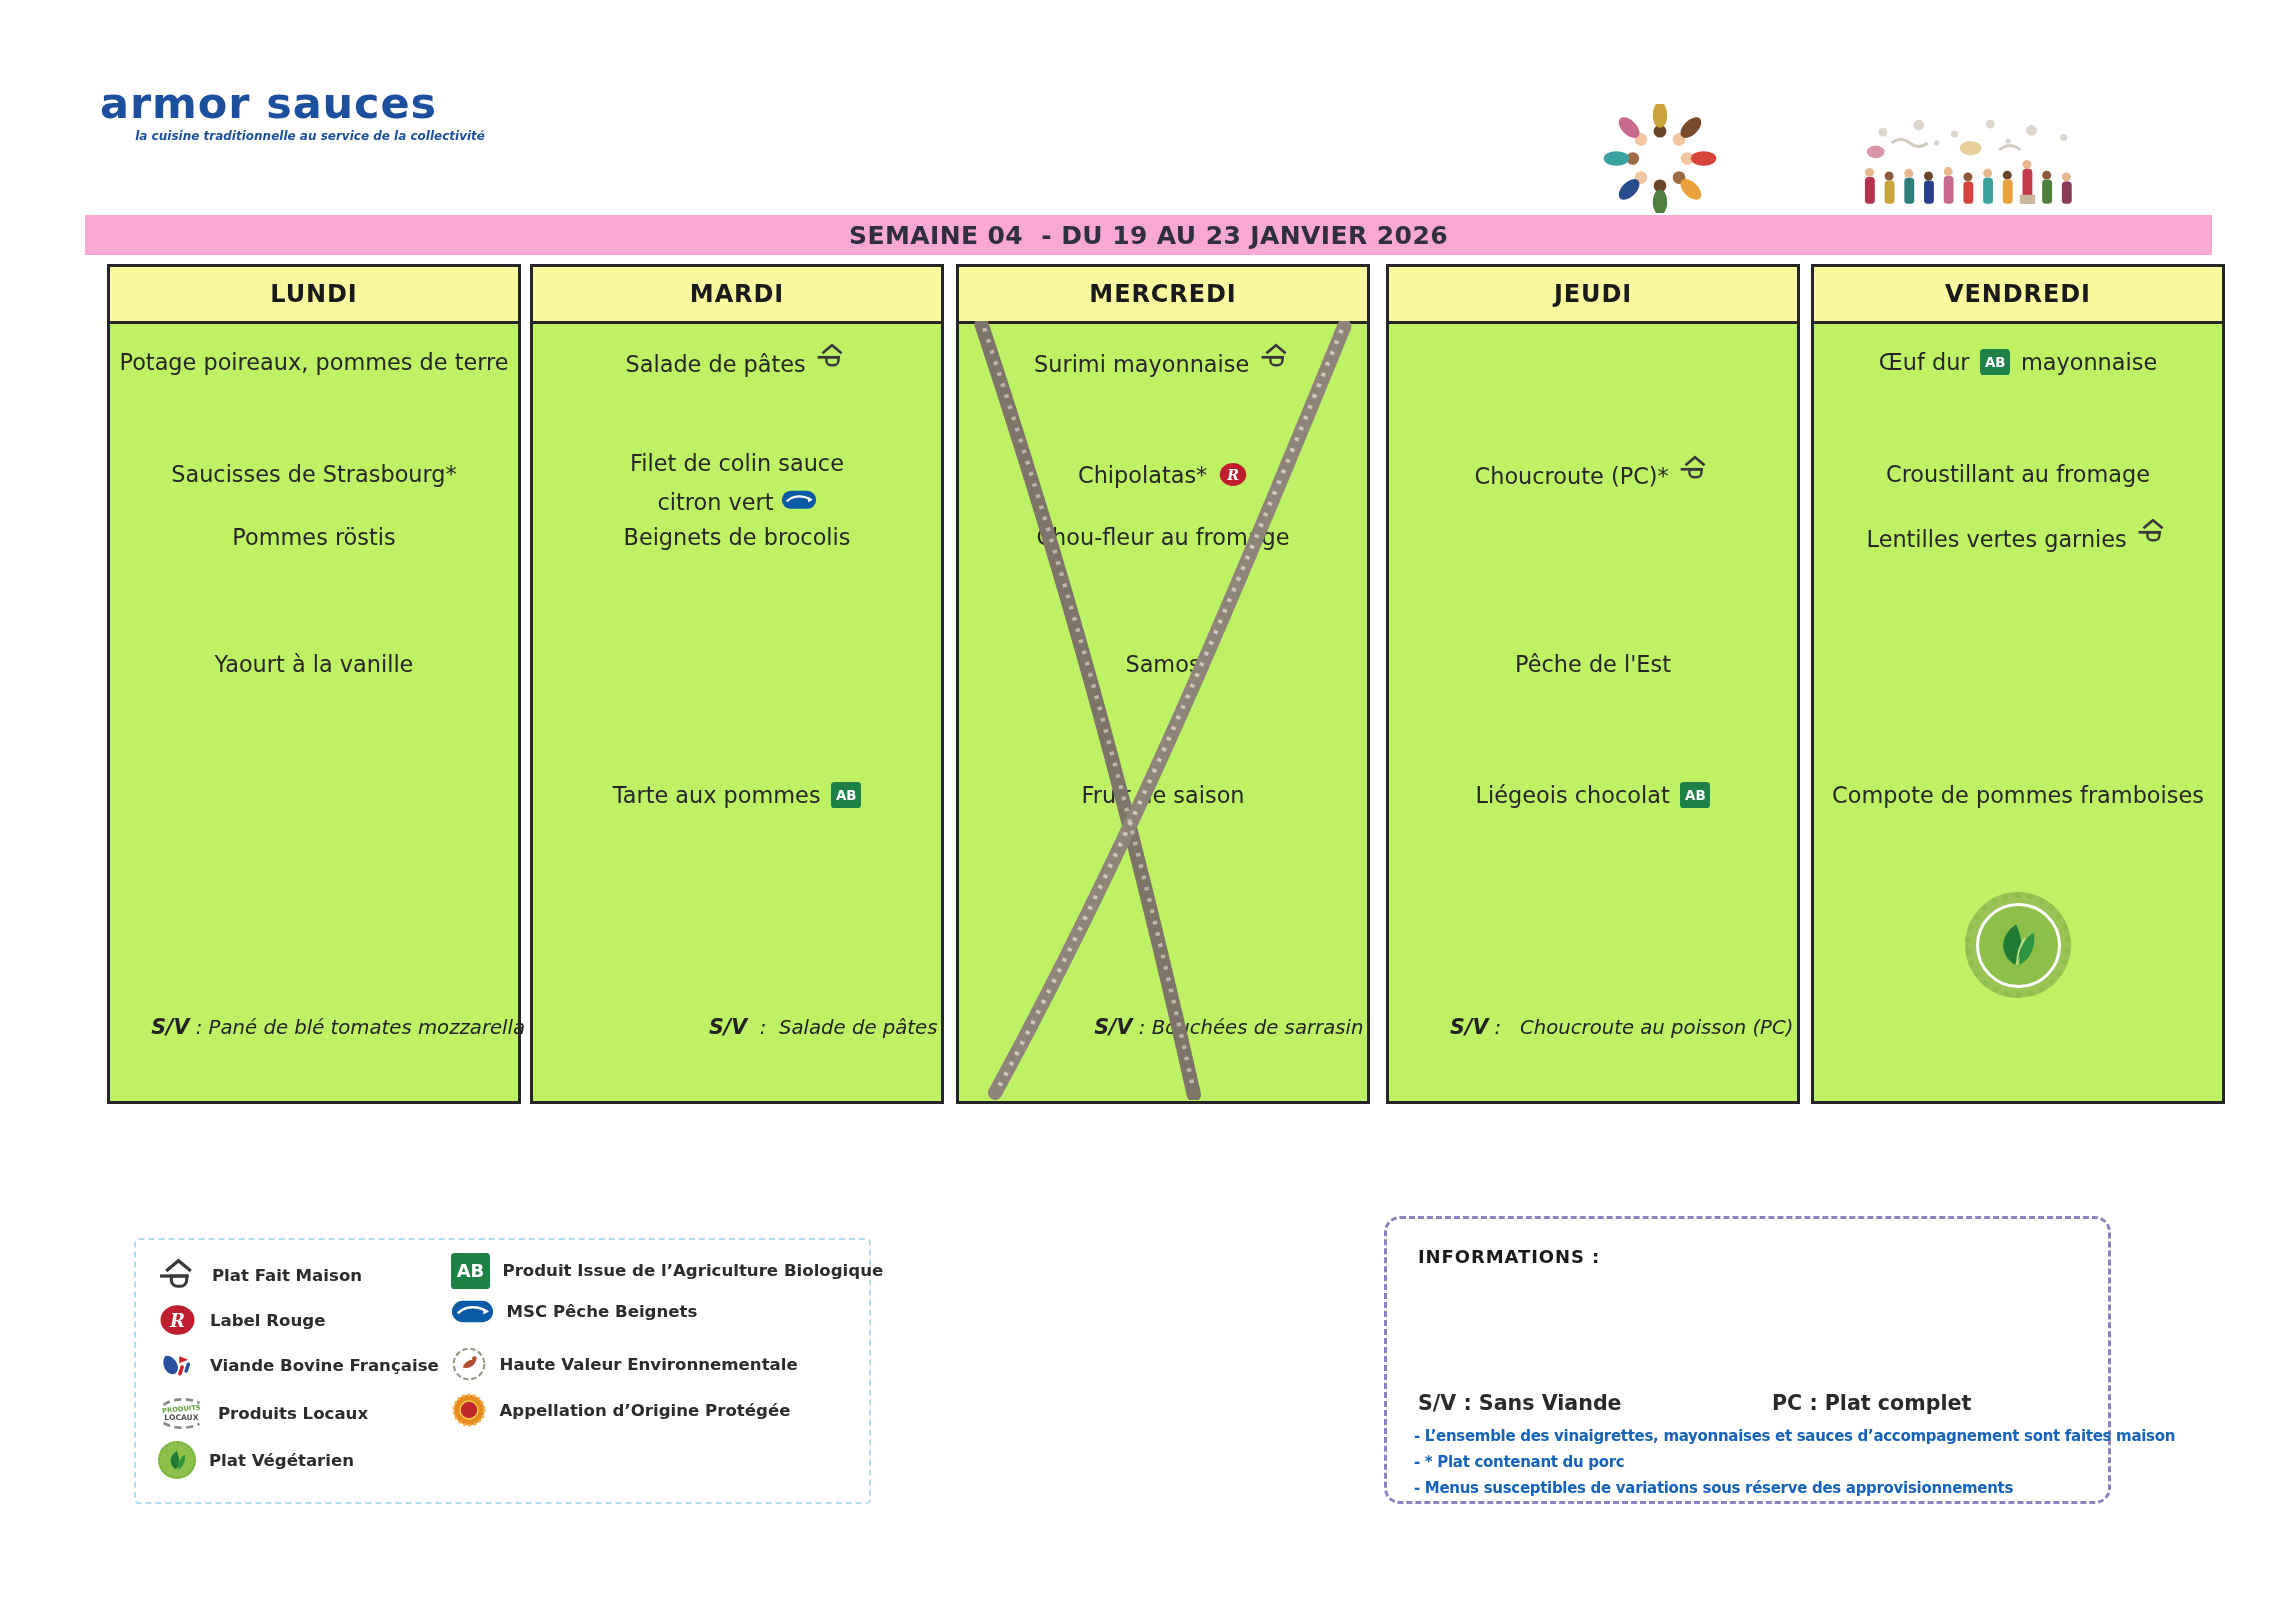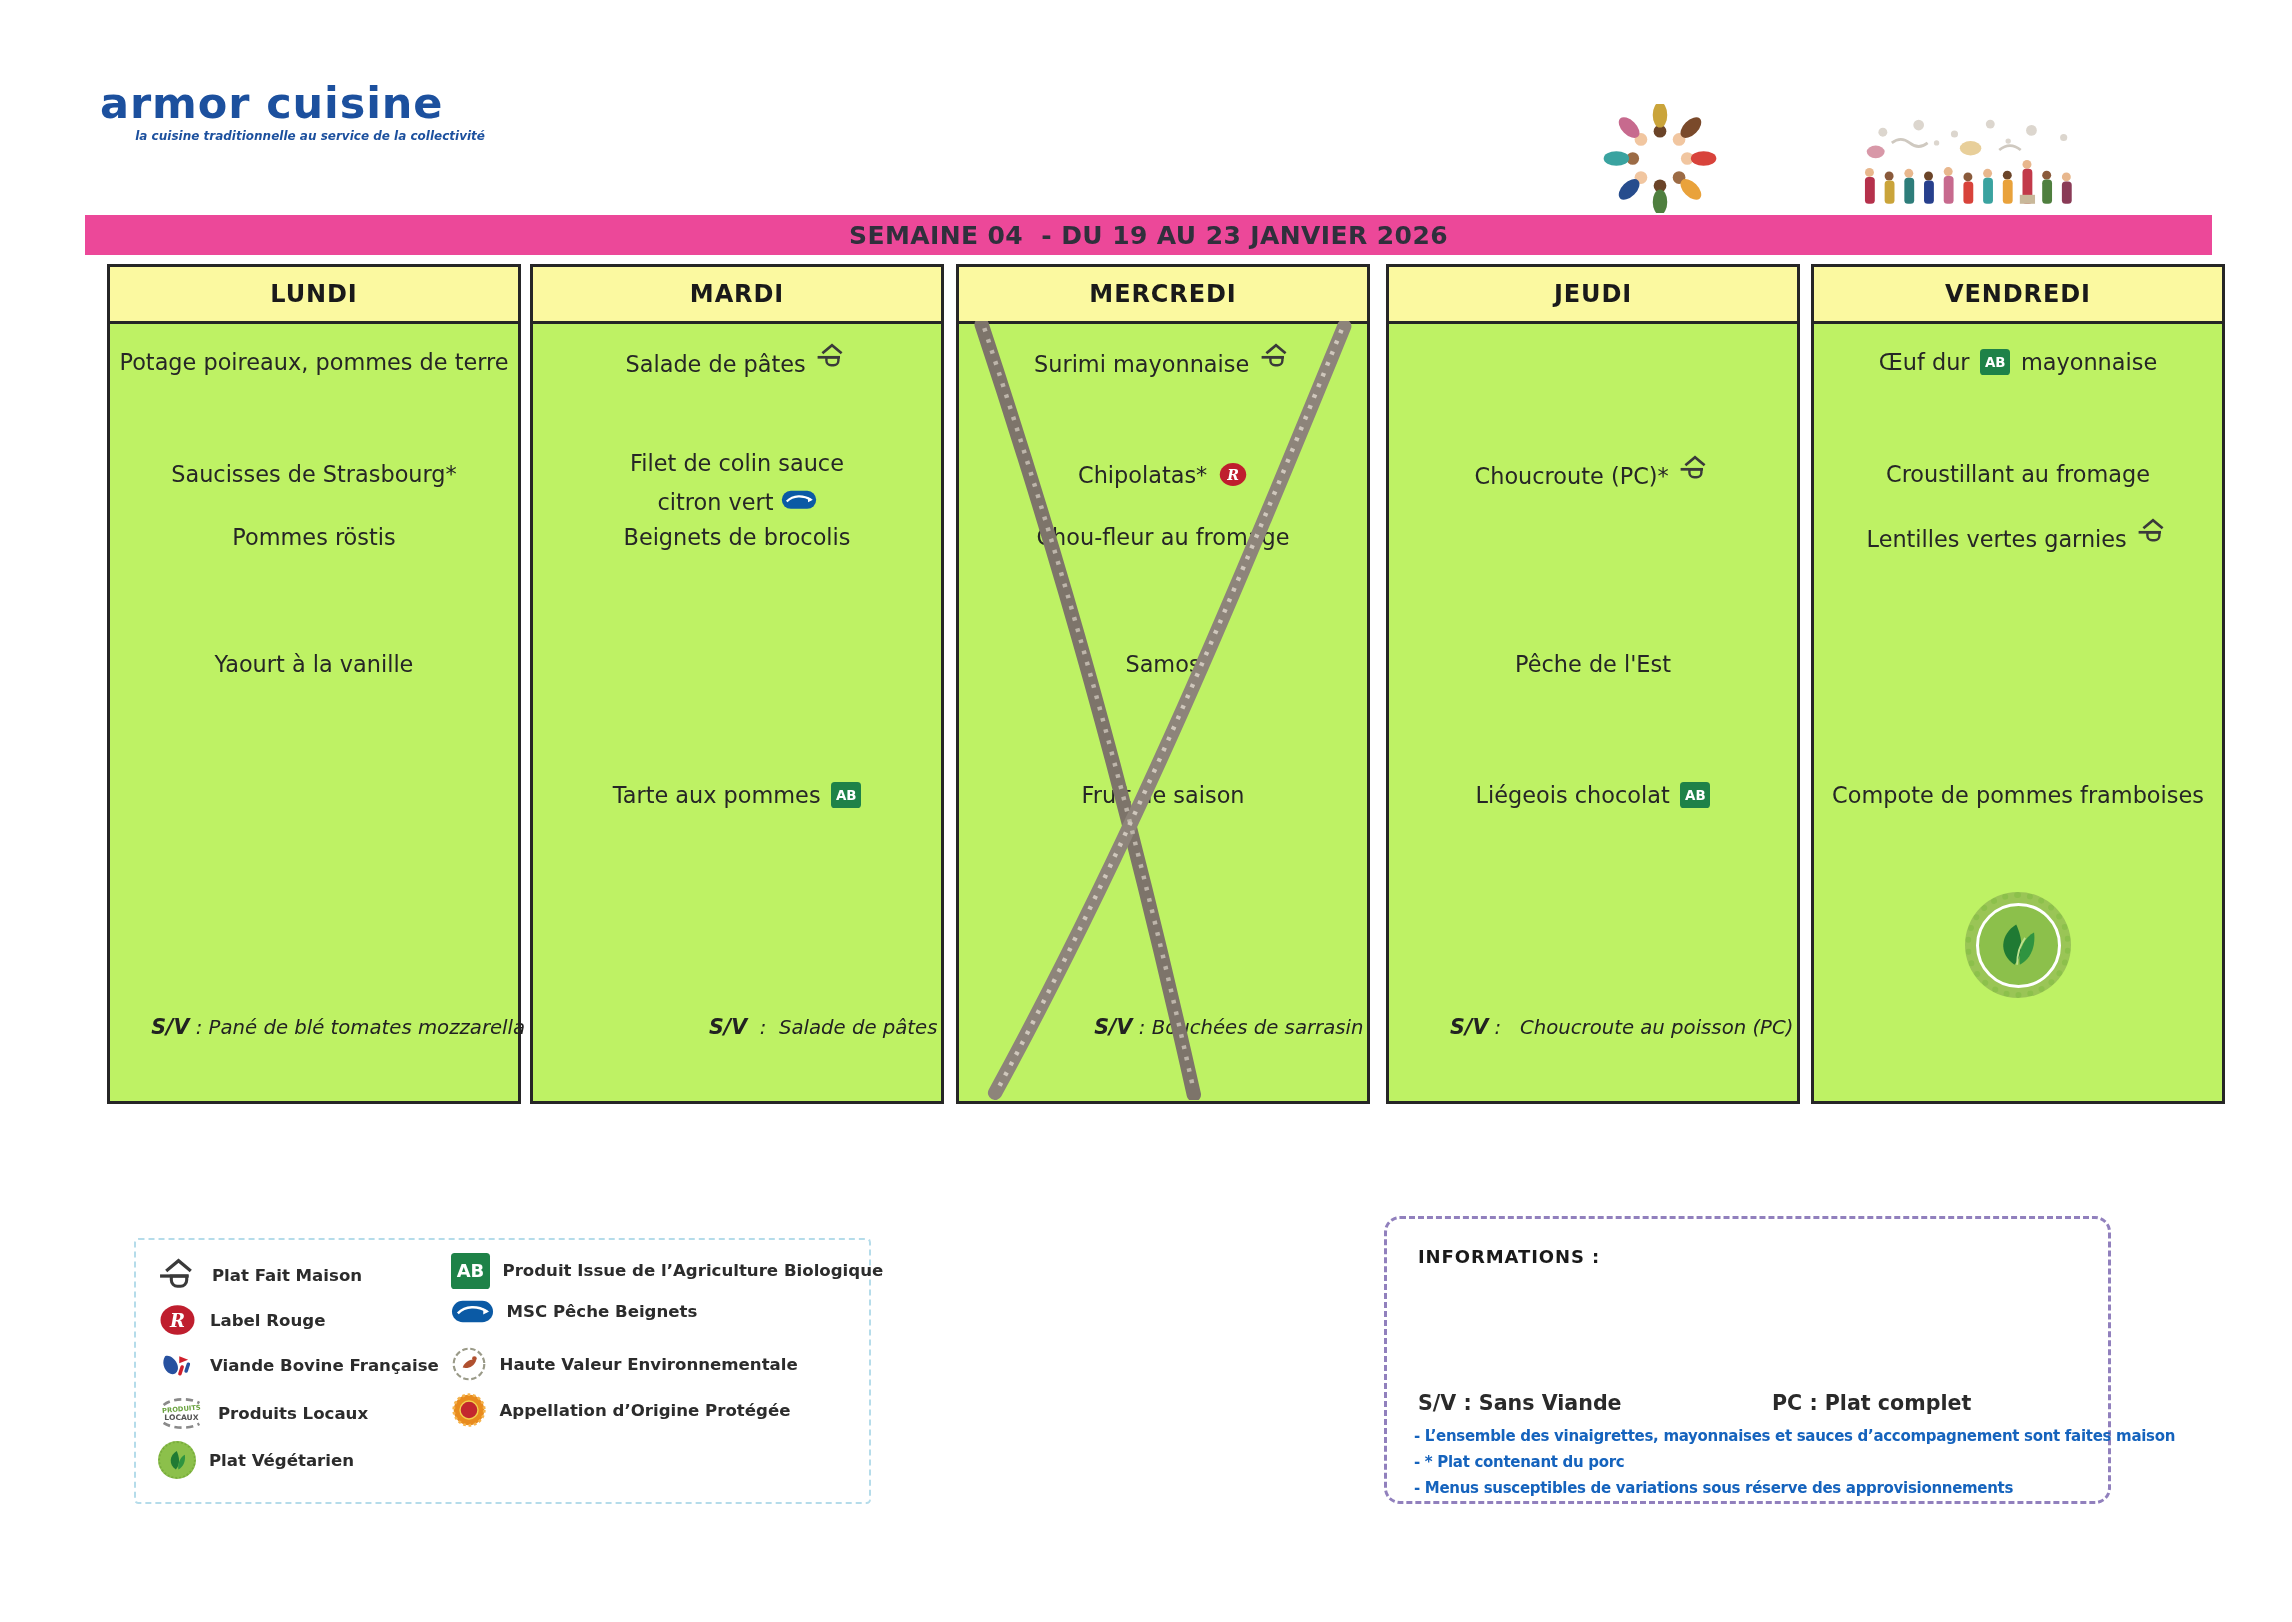--- a/index.html
+++ b/index.html
@@ -12,21 +12,21 @@
   .logo-tagline{font-size:12px;font-weight:700;font-style:italic;color:#1c509e;text-align:right;margin-top:3.6px;}
 
   .title-box{position:absolute;left:566px;top:115px;width:1005px;height:84px;border:4.5px solid #f3ee3e;
              display:flex;align-items:center;justify-content:center;background:#fff;box-sizing:border-box;}
   .title-text{font-size:45px;font-weight:800;color:#f2a94b;letter-spacing:1.8px;}
   .title-star{position:absolute;left:-30px;top:-27px;}
 
   .kids-a{position:absolute;left:1601px;top:104px;}
   .kids-b{position:absolute;left:1856px;top:116px;}
 
-  .banner{position:absolute;left:85px;top:215px;width:2127px;height:40px;background:#ec4899;
+  .banner{position:absolute;left:85px;top:215px;width:2127px;height:40px;background:#f9a8d4;
           display:flex;align-items:center;justify-content:center;font-size:25px;font-weight:700;
           color:#30303c;letter-spacing:0.4px;white-space:pre;}
 
   
   .col{position:absolute;top:264px;width:414px;height:840px;border:3.6px solid #262626;background:#bef264;box-sizing:border-box;}
   .col-head{height:54px;background:#fbf9a0;border-bottom:3.6px solid #262626;display:flex;align-items:center;
             justify-content:center;font-size:24px;font-weight:700;letter-spacing:0.9px;color:#1a1a1a;}
   .item{position:absolute;left:3.6px;right:3.6px;display:flex;align-items:center;justify-content:center;gap:10.7px;
         font-size:22.4px;color:#262626;white-space:nowrap;}
   .item-block{position:absolute;left:3.6px;right:3.6px;text-align:center;font-size:22.4px;color:#262626;line-height:39px;}
@@ -62,21 +62,21 @@
   .inf-title{position:absolute;left:31px;top:27px;font-size:18px;font-weight:800;letter-spacing:0.9px;color:#1a1a1a;}
   .inf-def{position:absolute;font-size:20.6px;font-weight:600;color:#2a2a2a;white-space:nowrap;}
   .inf-note{position:absolute;left:27px;font-size:15px;font-weight:600;color:#1563bd;letter-spacing:-0.3px;white-space:nowrap;}
 </style>
 </head>
 <body>
 
 <div class="page">
 
   <div class="logo-wrap">
-    <div class="logo-text">armor cuisine</div>
+    <div class="logo-text">armor sauces</div>
     <div class="logo-tagline">la cuisine traditionnelle au service de la collectivité</div>
   </div>
 
 
   <div class="kids-a">
     <svg width="118" height="109" viewBox="0 0 128 120">
       <g>
         <circle cx="94" cy="60" r="7" fill="#f1c6a0"></circle>
           <ellipse cx="112" cy="60" rx="14" ry="8" fill="#d8433b"></ellipse>
         <circle cx="85" cy="81" r="7" fill="#9c6b45"></circle>

